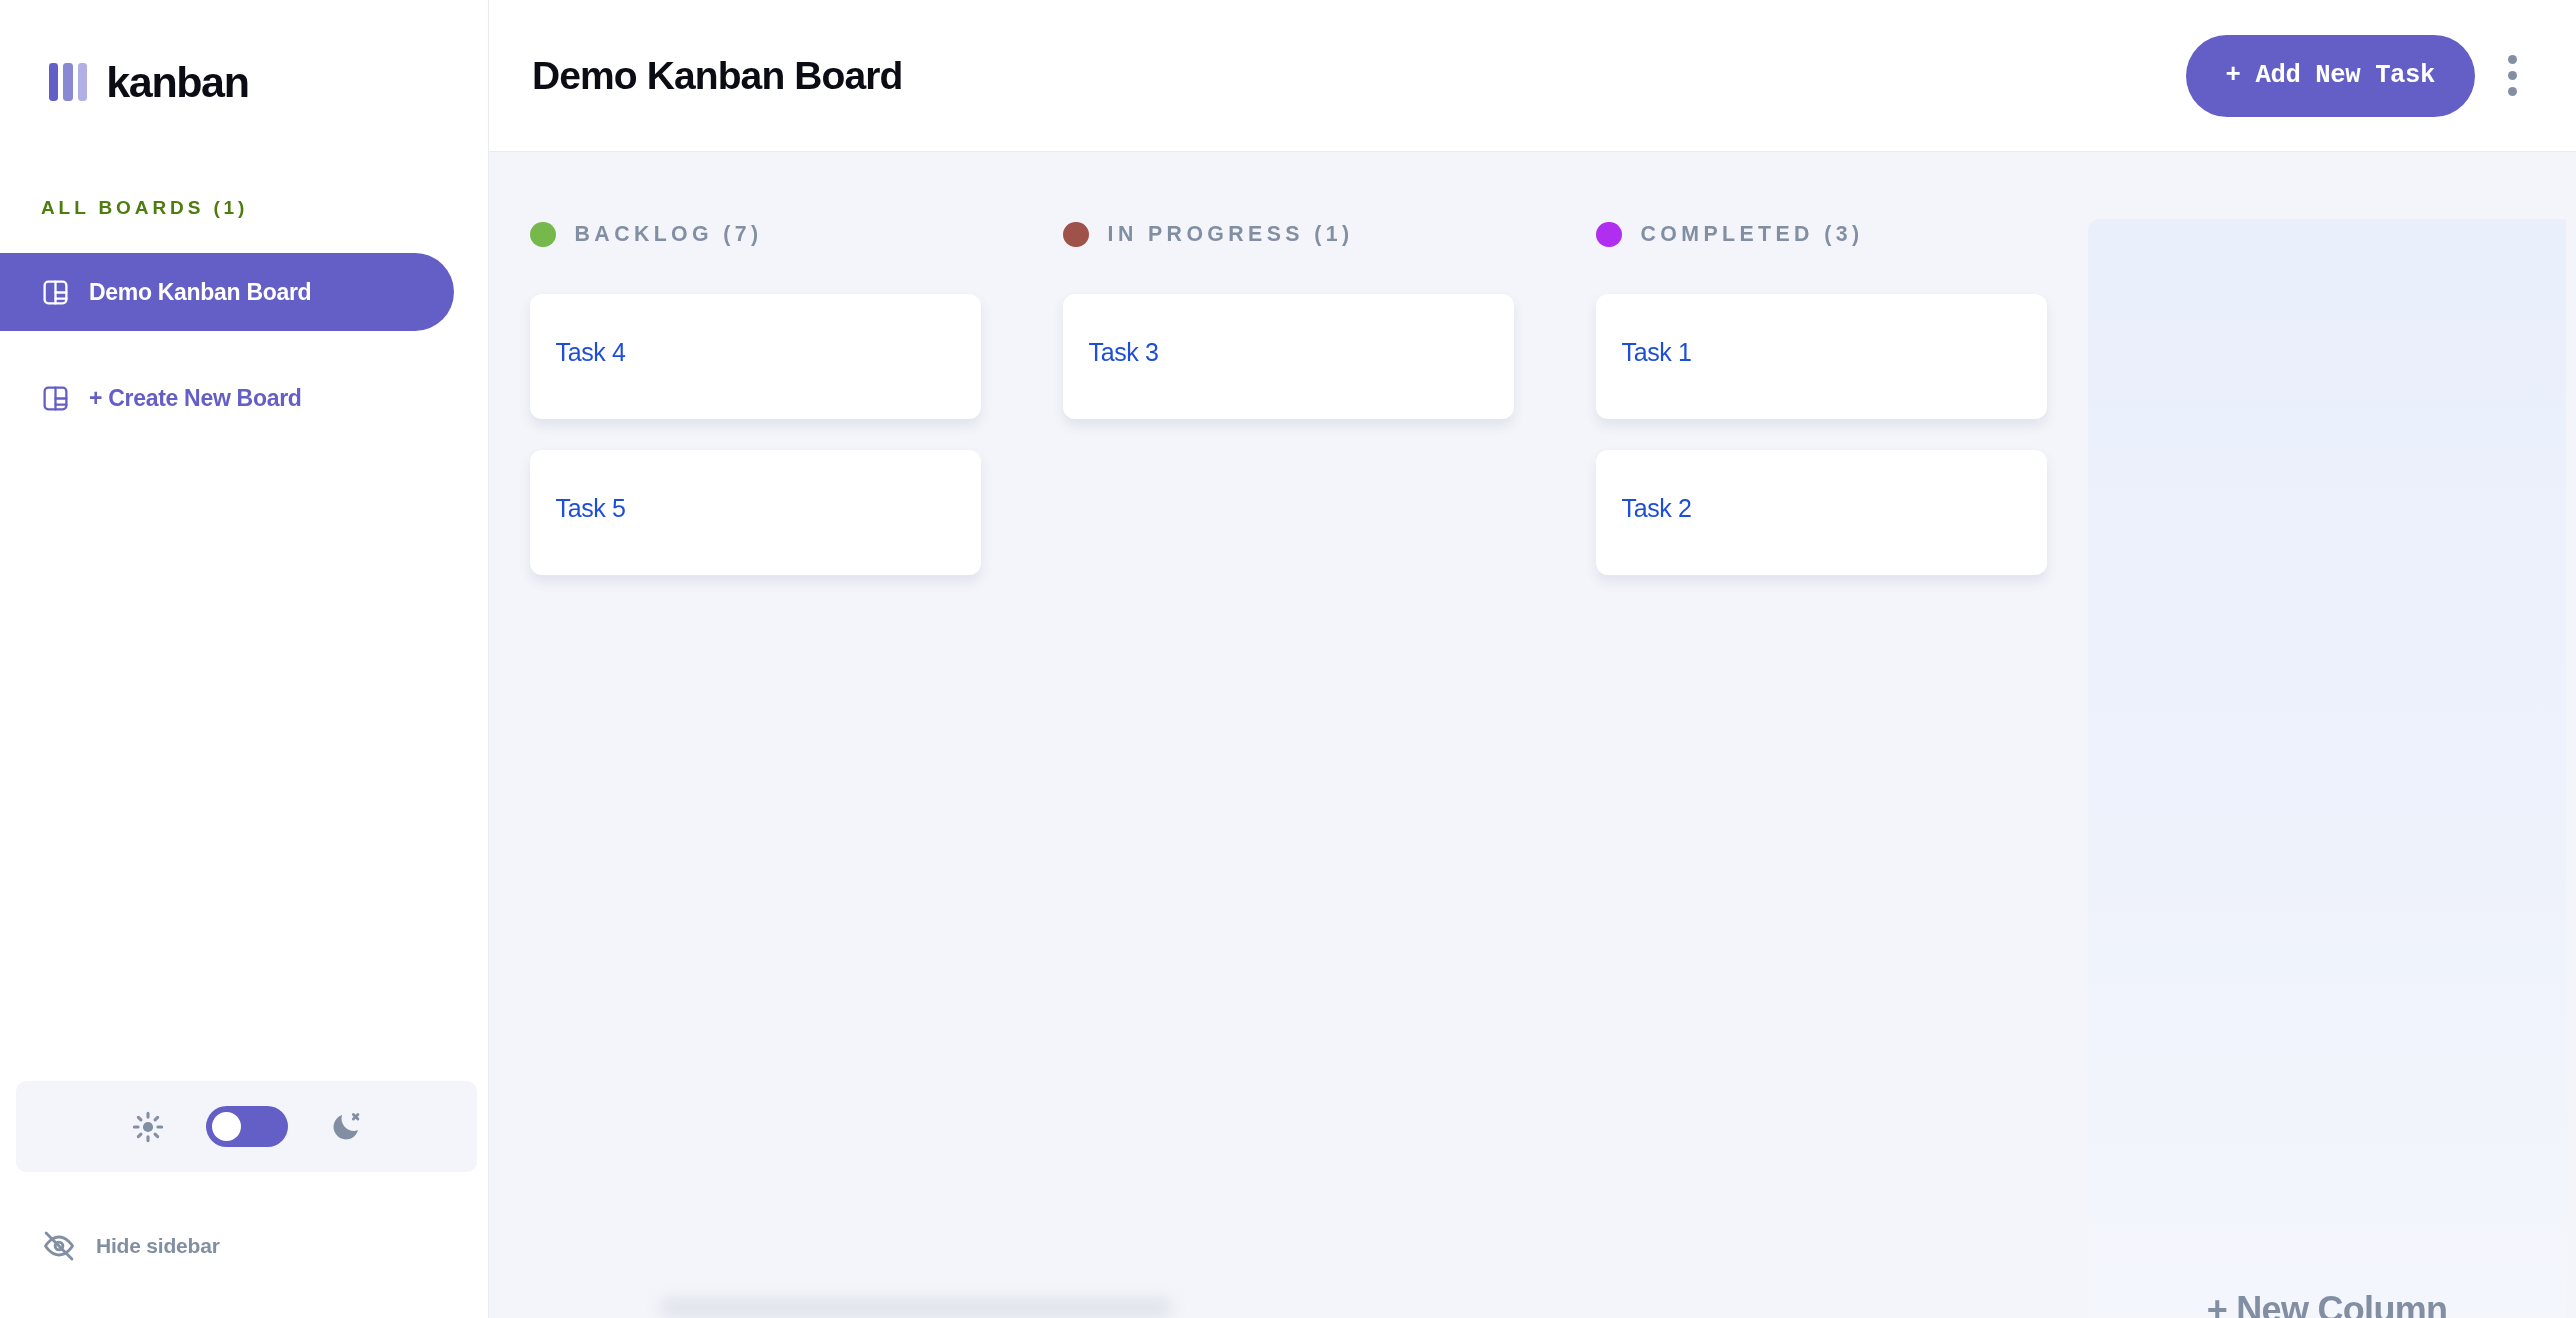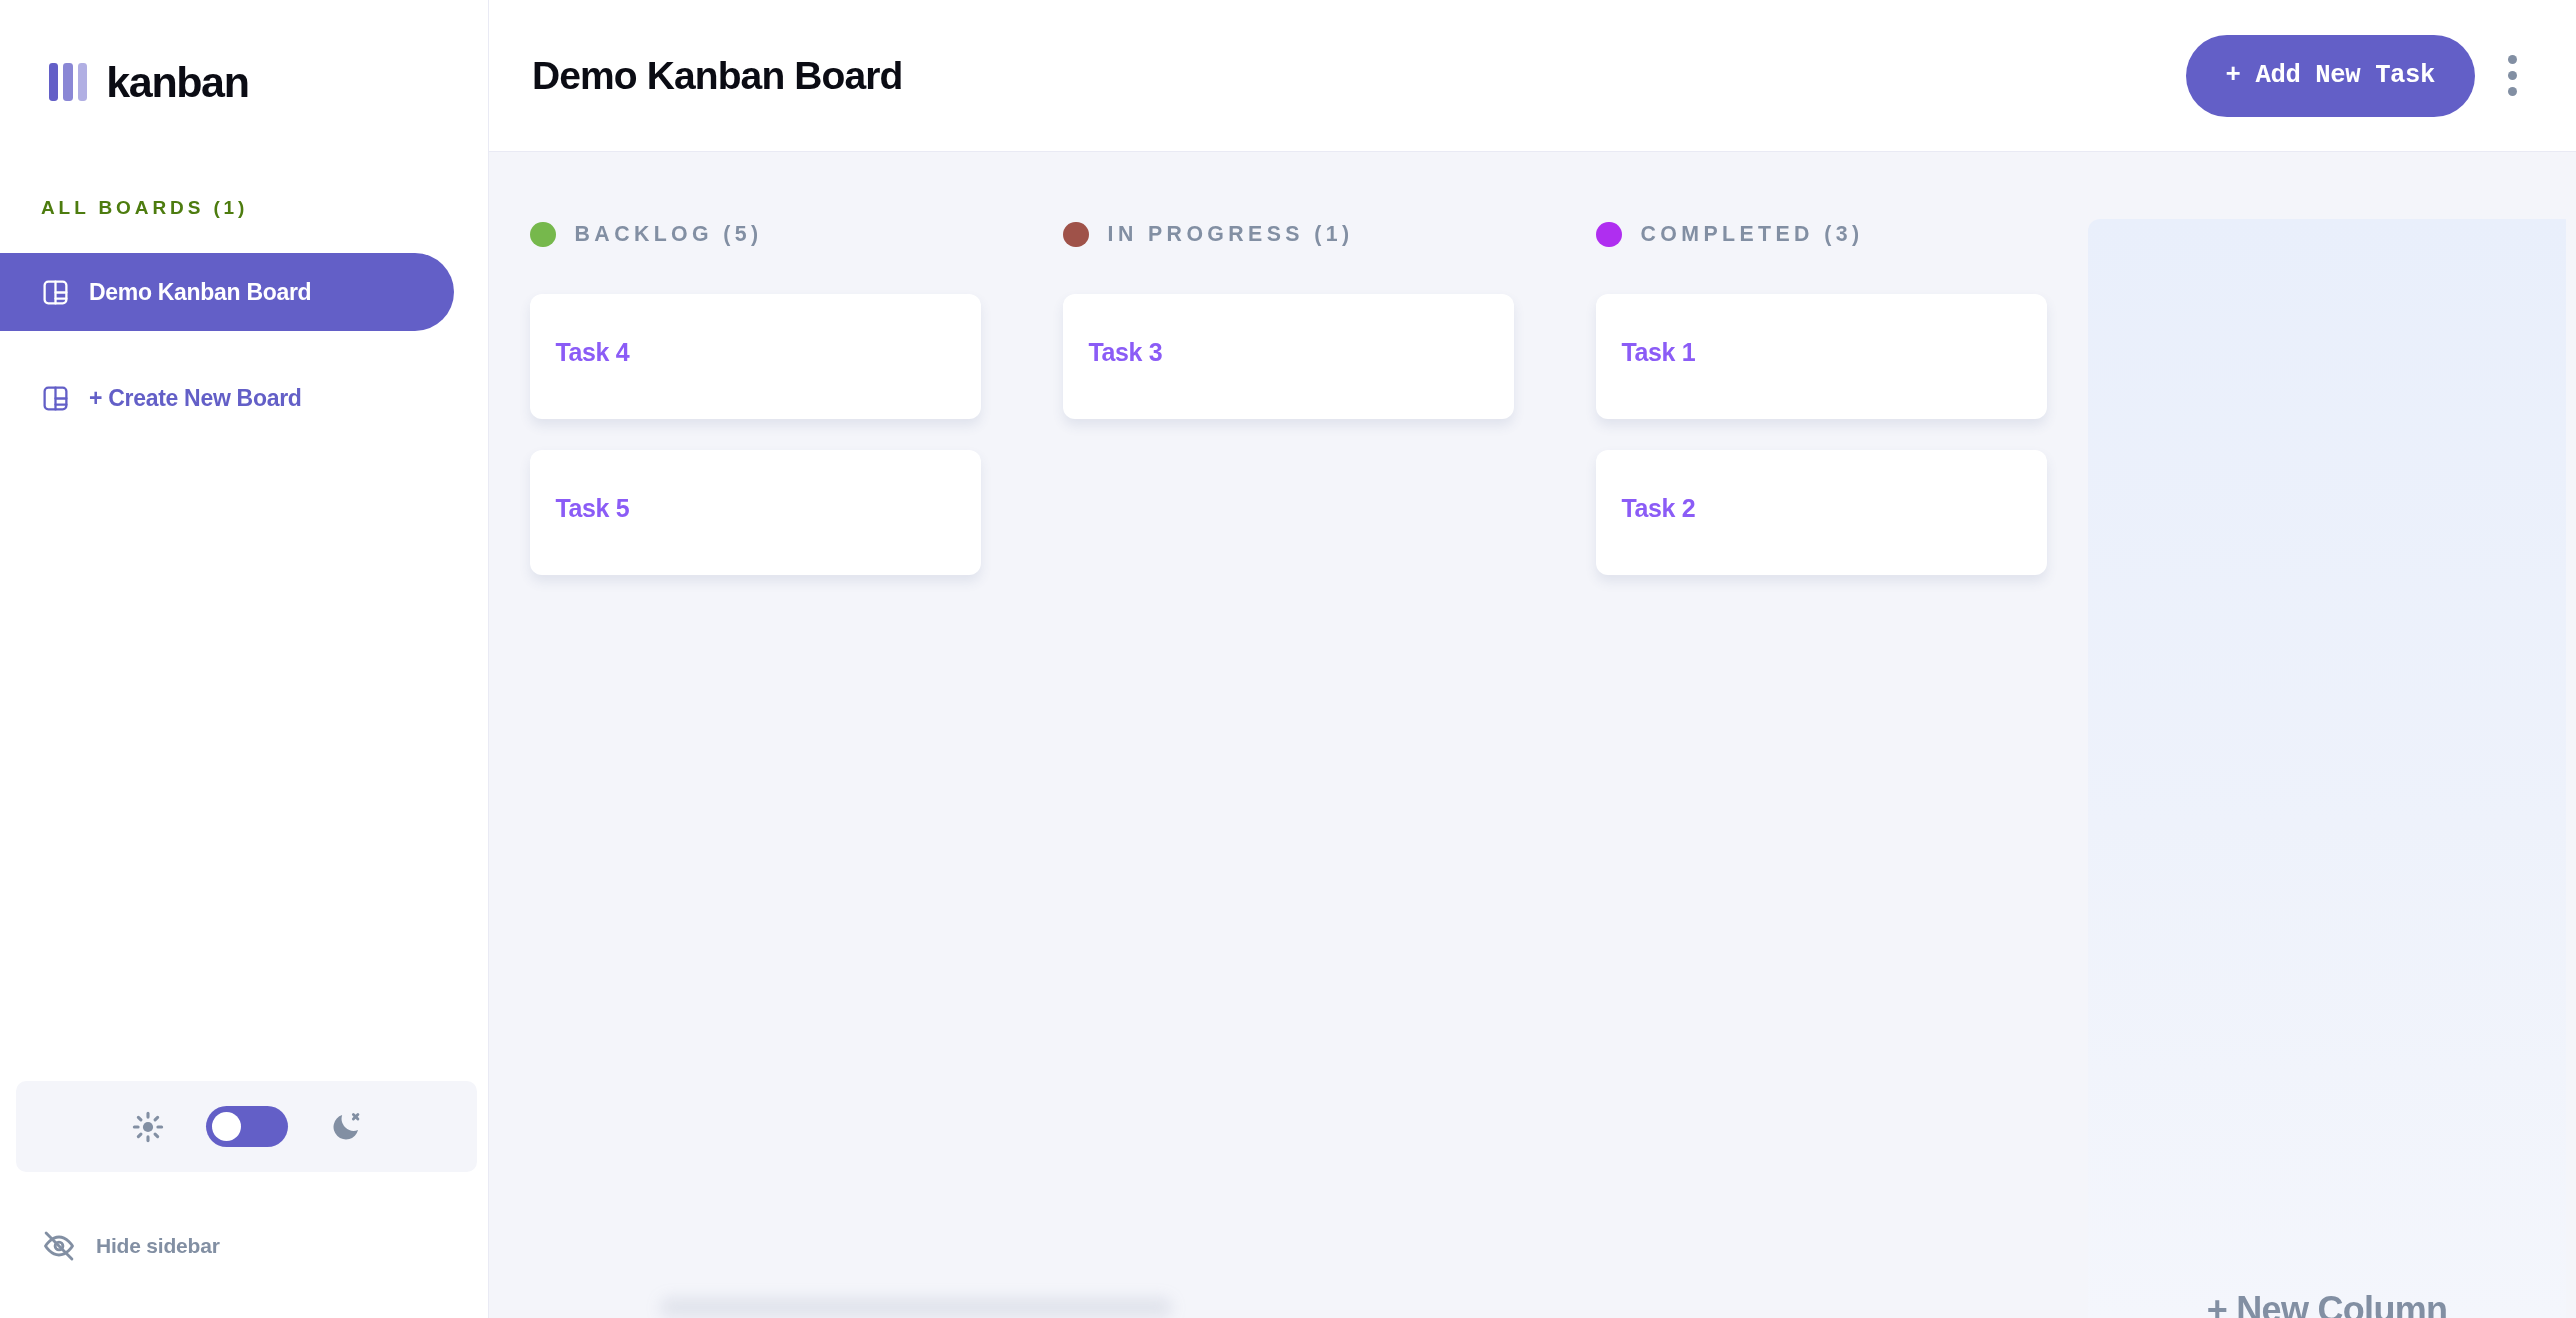--- a/index.html
+++ b/index.html
@@ -128,21 +128,21 @@
     color:#828fa3; white-space:nowrap;
   }
   .task-card {
     background:#ffffff; border-radius:12px;
     box-shadow:0 6.8px 12px rgba(54,78,126,.10);
     height:125px; margin-bottom:31px;
     display:flex; align-items:center;
     padding:0 25.6px; cursor:pointer;
   }
   .task-title {
-    font-size:25px; font-weight:700; color:#8b5cf6;
+    font-size:25px; font-weight:400; color:#1d4ed8;
     letter-spacing:-0.4px; line-height:1.2;
     margin-top:-8.5px;
   }
 
   #new-column {
     width:478px; flex:0 0 478px;
     margin-top:67px;
     height:1100px;
     border-top-left-radius:12px;
     background:linear-gradient(180deg,#e9effb 0%,#eef2fb 55%,#f4f6fc 100%);
@@ -269,21 +269,21 @@
     </header>
 
     <div id="board-area">
 
       <div class="columns">
 
         <div class="column">
           <div class="column-inner">
             <div class="col-head">
               <span class="col-dot" style="background:#76b84c"></span>
-              <span class="col-name">BACKLOG (5)</span>
+              <span class="col-name">BACKLOG (7)</span>
             </div>
             <div class="task-card">
               <span class="task-title">Task 4</span>
             </div>
             <div class="task-card">
               <span class="task-title">Task 5</span>
             </div>
           </div>
         </div>
 

